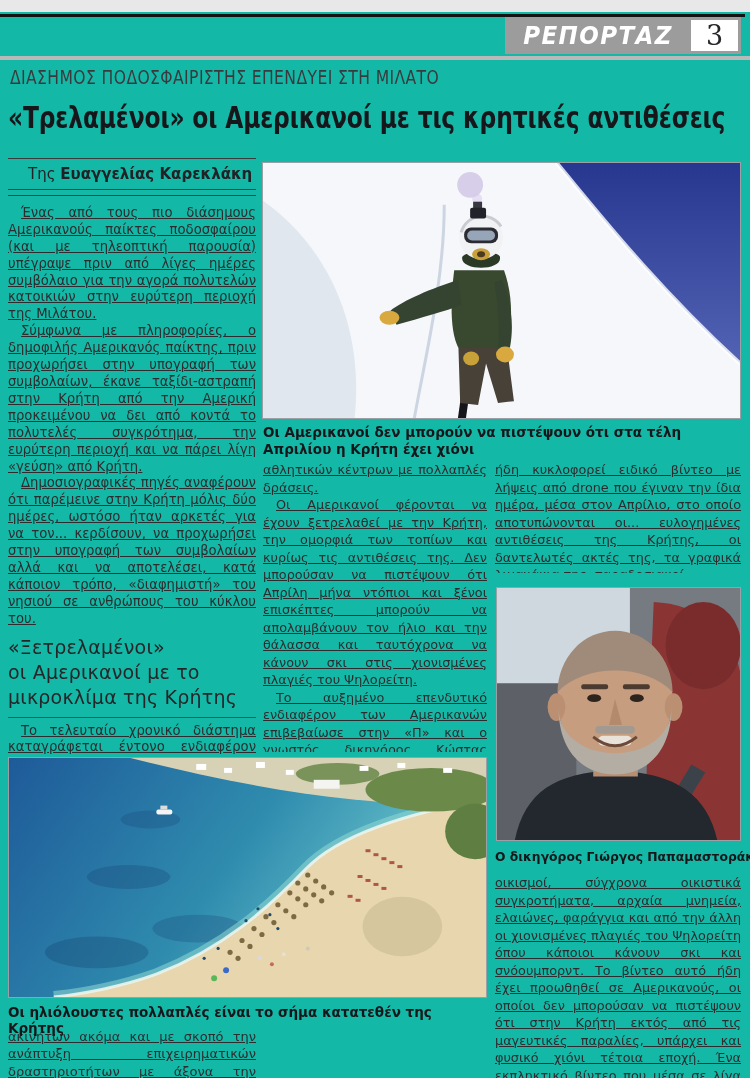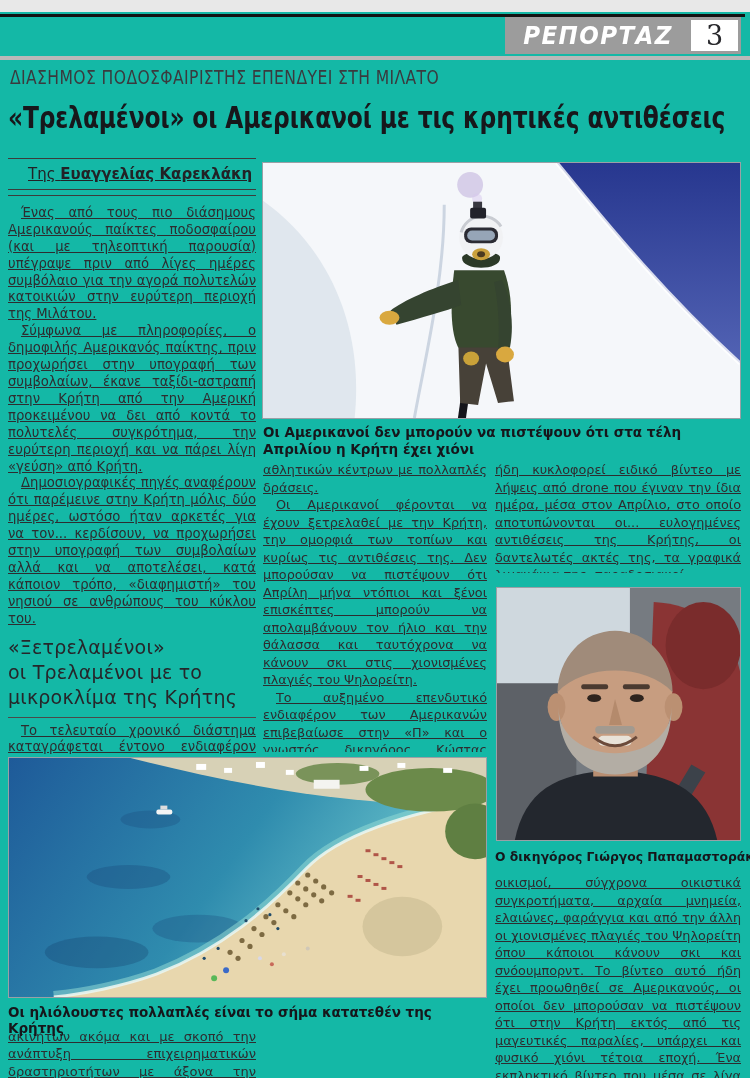--- a/index.html
+++ b/index.html
@@ -29,21 +29,21 @@
   .col p{margin:0;text-indent:13px;text-decoration:underline;}
   .col p.cont{text-indent:0;}
   #col1{left:8px;top:146px;width:248px;height:598px;font-size:13.2px;line-height:16.9px;}
   #col2{left:263px;top:449px;width:224px;height:291px;font-size:12.8px;line-height:17.5px;}
   #col3-top{left:495px;top:449px;width:246px;height:112px;font-size:12.8px;line-height:17.5px;}
   #col3-bottom{left:495px;top:862px;width:246px;height:216px;font-size:12.8px;line-height:17.5px;}
   #bottom-left{left:8px;top:1016px;width:248px;height:62px;font-size:13px;line-height:17.3px;}
   #bottom-right{left:263px;top:1026px;width:224px;height:52px;font-size:12.8px;line-height:17.5px;}
   
   #byline-block{border-top:1px solid #3c3c3c;padding:7px 0 6px 20px;font-size:15px;
-    text-align:left;color:#222226;text-decoration:underline;}
+    text-align:left;color:#222226;}
   #byline-block .bname{font-weight:bold;}
   #byline-double-rule{height:5px;border-top:1px solid #3c3c3c;border-bottom:1px solid #3c3c3c;
     margin-bottom:9px;}
   
   #subheading{padding:7px 0 7px;margin-bottom:5px;border-bottom:1px solid #4a4a4a;
     text-align:left;font-size:19px;line-height:25px;color:#26262a;letter-spacing:.2px;}
   
   .photo{position:absolute;border:1px solid #9aa0a6;box-sizing:border-box;z-index:5;background:#dfe3e8;}
   .photo svg{display:block;width:100%;height:100%;}
   .caption{position:absolute;font-weight:bold;color:#16161b;text-align:left;z-index:4;}
@@ -76,21 +76,21 @@
     <div id="byline-block">
       <span>Της</span>
       <span class="bname">Ευαγγελίας Καρεκλάκη</span>
     </div>
     <div id="byline-double-rule"></div>
     <p>Ένας από τους πιο διάσημους Αμερικανούς παίκτες ποδοσφαίρου (και με τηλεοπτική παρουσία) υπέγραψε πριν από λίγες ημέρες συμβόλαιο για την αγορά πολυτελών κατοικιών στην ευρύτερη περιοχή της Μιλάτου.</p>
     <p>Σύμφωνα με πληροφορίες, ο δημοφιλής Αμερικανός παίκτης, πριν προχωρήσει στην υπογραφή των συμβολαίων, έκανε ταξίδι-αστραπή στην Κρήτη από την Αμερική προκειμένου να δει από κοντά το πολυτελές συγκρότημα, την ευρύτερη περιοχή και να πάρει λίγη «γεύση» από Κρήτη.</p>
     <p>Δημοσιογραφικές πηγές αναφέρουν ότι παρέμεινε στην Κρήτη μόλις δύο ημέρες, ωστόσο ήταν αρκετές για να τον... κερδίσουν, να προχωρήσει στην υπογραφή των συμβολαίων αλλά και να αποτελέσει, κατά κάποιον τρόπο, «διαφημιστή» του νησιού σε ανθρώπους του κύκλου του.</p>
     <div id="subheading">
       <div>«Ξετρελαμένοι»</div>
-      <div>οι Τρελαμένοι με το</div>
+      <div>οι Αμερικανοί με το</div>
       <div>μικροκλίμα της Κρήτης</div>
     </div>
     <p>Το τελευταίο χρονικό διάστημα καταγράφεται έντονο ενδιαφέρον για την αγορά ακινήτων στην Κρήτη από Αμερικανούς. Ήδη τις ημέρες αυτές βρίσκονται σε εξέλιξη συζητήσεις για την αγορά</p>
   </div>
 
   <div id="ski-photo" class="photo">
     <svg viewBox="0 0 479 257" preserveAspectRatio="none">
       <defs>
         <linearGradient id="sky" x1="0" y1="0" x2="0" y2="1">
           <stop offset="0" stop-color="#27378f"></stop>

